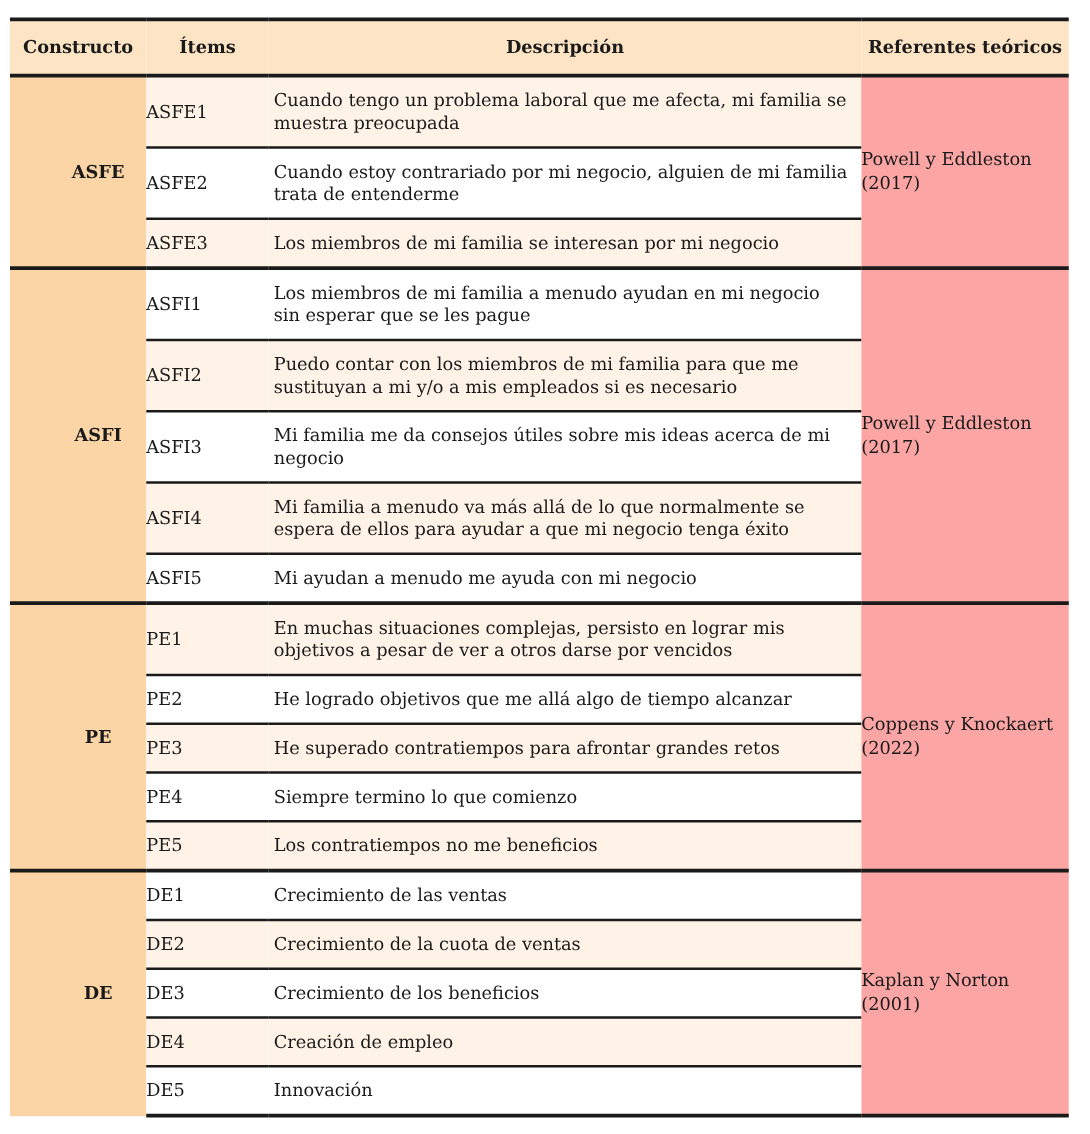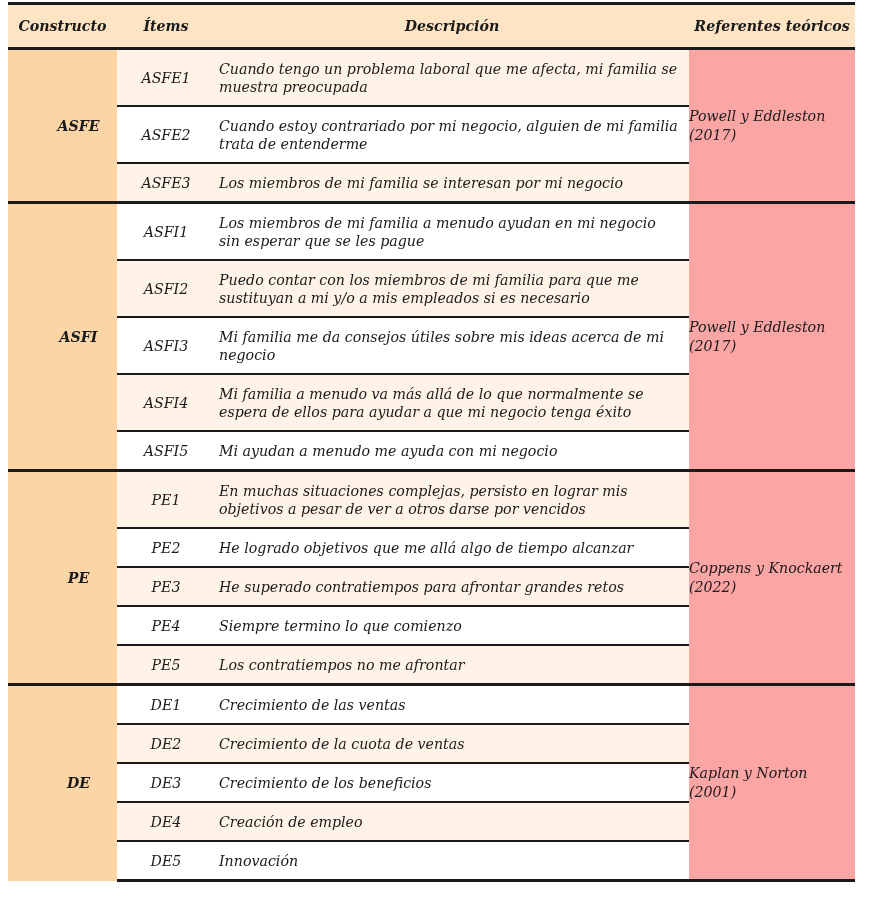--- a/index.html
+++ b/index.html
@@ -1,25 +1,25 @@
 <!DOCTYPE html>
 <html><head>
 <meta charset="utf-8">
 <style>
   html, body { margin: 0; padding: 0; background: #ffffff; }
   body { width: 872px; height: 907px; position: relative; font-family: "DejaVu Serif", "Liberation Serif", serif; color: #1a1a1a; }
-  table { position: absolute; left: 8px; top: 2px; width: 847px; border-collapse: collapse; table-layout: fixed; font-size: 14.2px; font-style: italic; }
+  table { position: absolute; left: 8px; top: 14px; width: 847px; border-collapse: collapse; table-layout: fixed; font-size: 14.2px; }
   col.c1 { width: 109px; } col.c2 { width: 98px; } col.c3 { width: 474px; } col.c4 { width: 166px; }
   thead tr { background: #fde4c4; }
   thead th { height: 42px; font-weight: bold; font-size: 14.2px; border-top: 3px solid #1a1a1a; border-bottom: 3px solid #1a1a1a; padding: 0; }
   th.h-desc { text-align: center; }
   td { padding: 0; vertical-align: middle; }
   td.construct { background: #fbd5a5; text-align: center; font-weight: bold; padding-left: 32px; }
   td.ref { background: #fca5a5; text-align: left; line-height: 19px; }
-  td.item { text-align: center; }
+  td.item { }
   td.desc { padding-left: 4px; padding-right: 8px; line-height: 18px; }
   tr.alt td.item, tr.alt td.desc { background: #fef3e6; }
   tr.plain td.item, tr.plain td.desc { background: #ffffff; }
   tr.row td.item, tr.row td.desc { border-top: 2px solid #1a1a1a; }
   tr.first td { border-top: 3px solid #1a1a1a !important; }
   tr.last td { border-bottom: 3px solid #1a1a1a; }
   tr.h2 td.item, tr.h2 td.desc { height: 55px; }
   tr.h1 td.item, tr.h1 td.desc { height: 37px; }
 </style>
 </head>
@@ -93,21 +93,21 @@
     <tr class="row alt h1">
       <td class="item">PE3</td>
       <td class="desc">He superado contratiempos para afrontar grandes retos</td>
     </tr>
     <tr class="row plain h1">
       <td class="item">PE4</td>
       <td class="desc">Siempre termino lo que comienzo</td>
     </tr>
     <tr class="row alt h1">
       <td class="item">PE5</td>
-      <td class="desc">Los contratiempos no me afrontar</td>
+      <td class="desc">Los contratiempos no me beneficios</td>
     </tr>
 
     <tr class="row first plain h1">
       <td class="construct last" rowspan="5">DE</td>
       <td class="item">DE1</td>
       <td class="desc">Crecimiento de las ventas</td>
       <td class="ref" rowspan="5" style="border-bottom:3px solid #1a1a1a;">Kaplan y Norton (2001)</td>
     </tr>
     <tr class="row alt h1">
       <td class="item">DE2</td>

